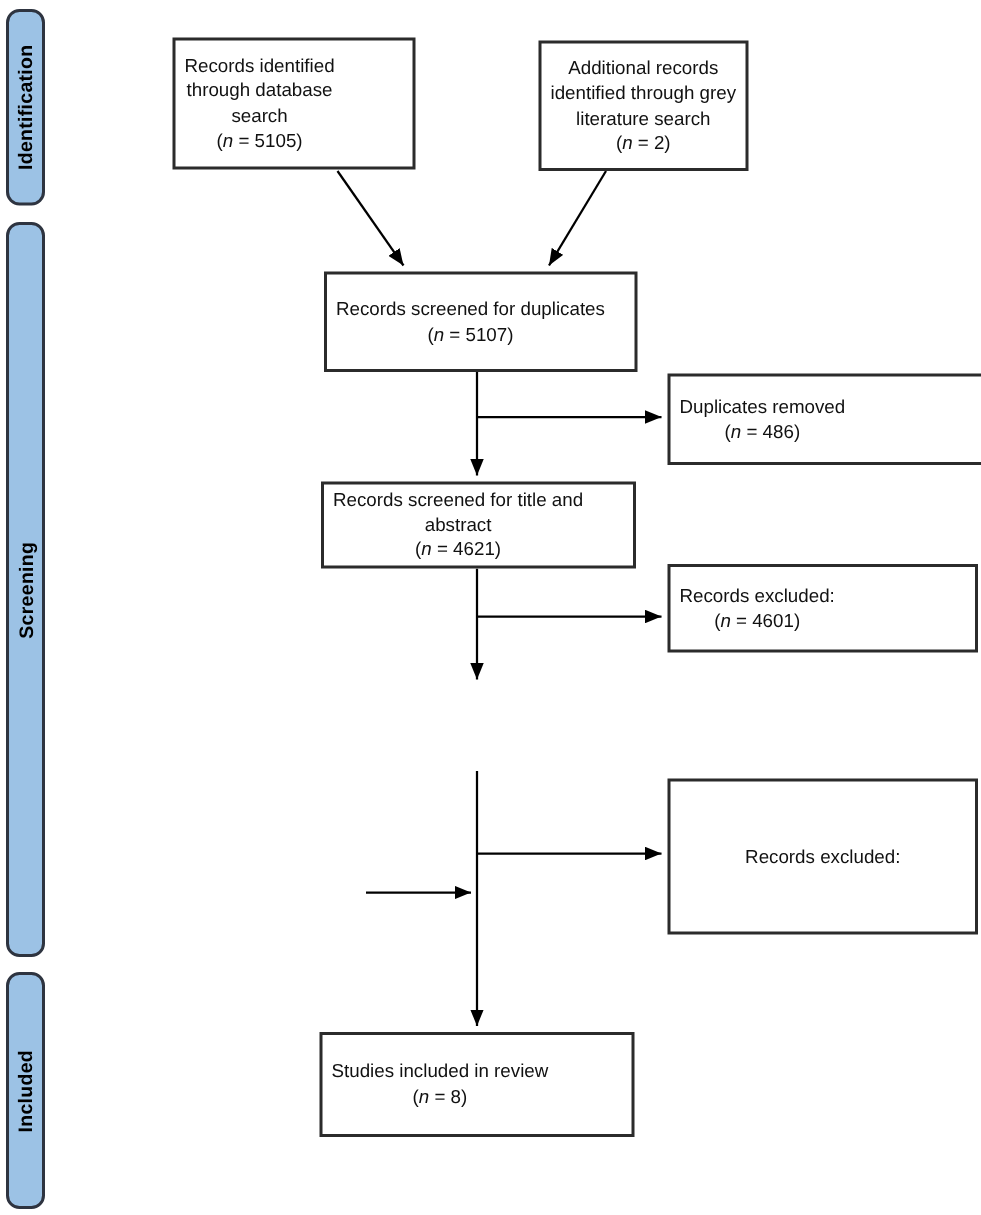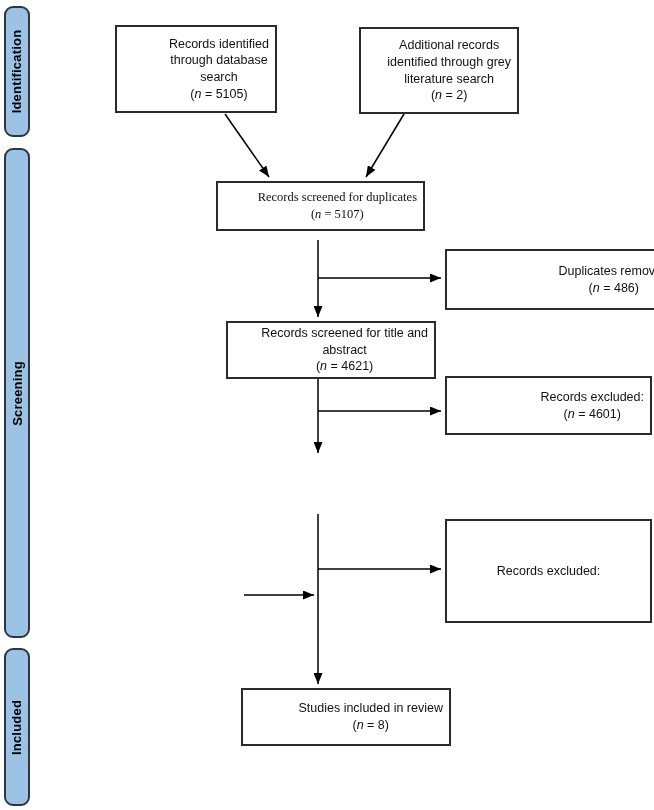--- a/index.html
+++ b/index.html
@@ -37,21 +37,21 @@
     letter-spacing: 0.2px;
     color: #000000;
   }
   .box {
     position: absolute;
     box-sizing: border-box;
     background: #ffffff;
     border: 2px solid var(--box-border, #2b2b2b);
     display: flex;
     flex-direction: column;
-    align-items: flex-end;
+    align-items: flex-start;
     justify-content: center;
     text-align: center;
     font-size: 12.5px;
     line-height: 1.34;
     padding: 6px 6px;
   }
   .box .t-left {
     text-align: left;
     align-self: stretch;
     padding-left: 5px;
@@ -90,43 +90,43 @@
     <span>Screening</span>
   </div>
   <div class="band" style="top:648px; height:158px;">
     <span>Included</span>
   </div>
 
   <div class="box" style="left:115px; top:25px; width:162px; height:88px;">
     <div>Records identified<br>through database<br>search<br>(<i>n</i> = 5105)</div>
   </div>
 
-  <div class="box" style="left:359px; top:27px; width:160px; height:87px;">
+  <div class="box" style="left:359px; top:27px; width:140px; height:87px;">
     <div>Additional records<br>identified through grey<br>literature search<br>(<i>n</i> = 2)</div>
   </div>
 
-  <div class="box" style="left:216px; top:181px; width:209px; height:50px;font-family:Liberation Serif, serif;">
+  <div class="box" style="left:216px; top:181px; width:209px; height:67px;">
     <div>Records screened for duplicates<br>(<i>n</i> = 5107)</div>
   </div>
 
   <div class="box" style="left:445px; top:249px; width:232px; height:61px;">
     <div>Duplicates removed<br>(<i>n</i> = 486)</div>
   </div>
 
-  <div class="box" style="left:214px; top:321px; width:210px; height:58px;margin-left:12px;">
+  <div class="box" style="left:214px; top:321px; width:210px; height:58px;">
     <div>Records screened for title and<br>abstract<br>(<i>n</i> = 4621)</div>
   </div>
 
   <div class="box" style="left:445px; top:376px; width:207px; height:59px;">
     <div>Records excluded:<br>(<i>n</i> = 4601)</div>
   </div>
 
 
   <div class="box" style="left:445px; top:519px; width:207px; height:104px;">
     <div class="t-center">Records excluded:</div>
   </div>
 
 
-  <div class="box" style="left:213px; top:688px; width:210px; height:58px;margin-left:28px;">
+  <div class="box" style="left:213px; top:688px; width:210px; height:70px;">
     <div>Studies included in review<br>(<i>n</i> = 8)</div>
   </div>
 
 </div>
 
 </body></html>

